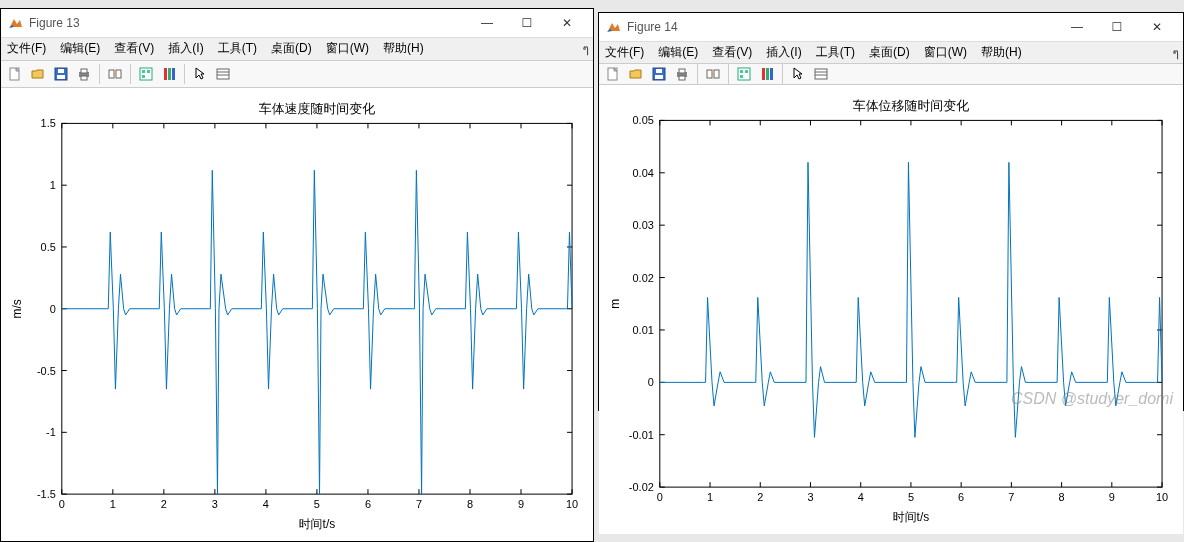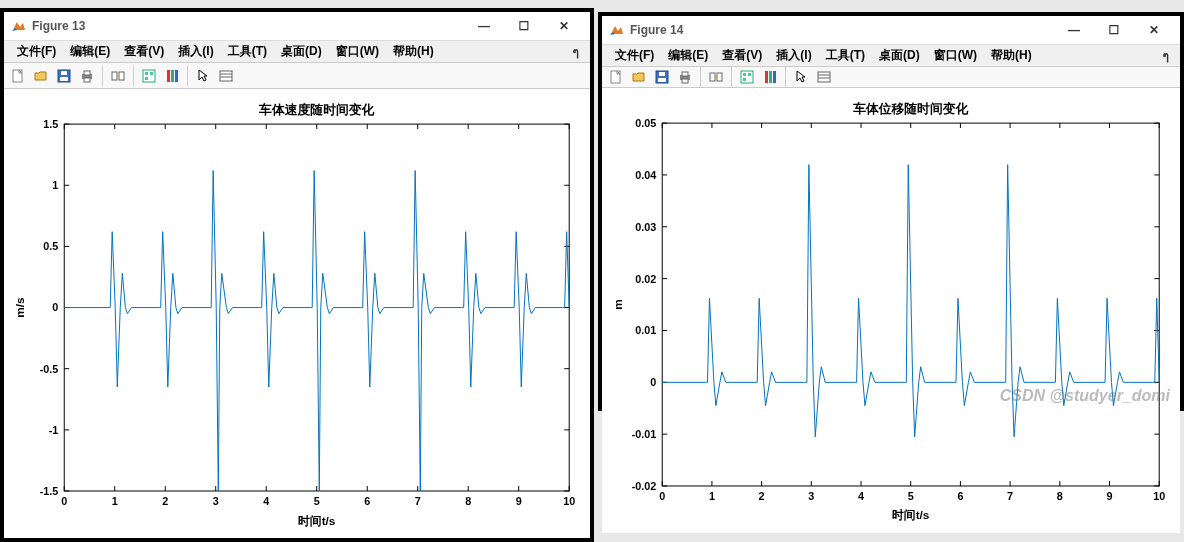--- a/index.html
+++ b/index.html
@@ -1,24 +1,24 @@
 <!DOCTYPE html>
 <html><head>
 <meta charset="utf-8">
 <style>
   * { box-sizing: border-box; margin: 0; padding: 0; }
   body { font-family: "Microsoft YaHei", Arial, sans-serif; font-size: 12px; background: #e8e8e8; width: 1184px; height: 542px; overflow: hidden; position: relative; }
-  .figure-window { background: #fff; border: 4px solid #000000; position: absolute; display: flex; flex-direction: column; font-weight: bold; }
+  .figure-window { background: #fff; border: 1px solid #000000; position: absolute; display: flex; flex-direction: column; }
   .fig-left { left: 0; top: 8px; width: 594px; height: 534px; }
   .fig-right { left: 598px; top: 12px; width: 586px; height: 399px; }
   .titlebar { height: 30px; background: #fff; display: flex; align-items: center; padding: 0 6px; border-bottom: 1px solid #ddd; }
   .titlebar .app-icon { width: 16px; height: 16px; margin-right: 6px; }
   .titlebar .title-text { flex: 1; font-size: 12px; color: #555; }
   .titlebar .winbtn { width: 40px; height: 28px; display: flex; align-items: center; justify-content: center; color: #333; }
-  .menubar { height: 24px; display: flex; align-items: center; padding: 0 7px; background: #f0f0f0; border-bottom: 1px solid #ccc; }
+  .menubar { height: 24px; display: flex; align-items: center; padding: 0 0; background: #f0f0f0; border-bottom: 1px solid #ccc; }
   .menubar .mitem { padding: 2px 6px; margin-right: 2px; }
   .menubar .chev { margin-left: auto; color: #333; padding: 0 4px; }
   .toolbar { height: 28px; display: flex; align-items: center; padding: 0 4px; gap: 3px; background: #f8f8f8; border-bottom: 1px solid #ccc; }
   .toolbar .tbtn { width: 20px; height: 20px; display: flex; align-items: center; justify-content: center; border: 1px solid transparent; }
   .toolbar .sep { width: 1px; height: 20px; background: #ccc; margin: 0 2px; }
   .plot-area { flex: 1; position: relative; background: #fff; padding: 6px; }
   .plot-area svg { width: 100%; height: 100%; }
   .axis-line { stroke: #000; stroke-width: 1; fill: none; }
   .tick-line { stroke: #000; stroke-width: 1; }
   .data-line { stroke: #0072bd; stroke-width: 1; fill: none; }

